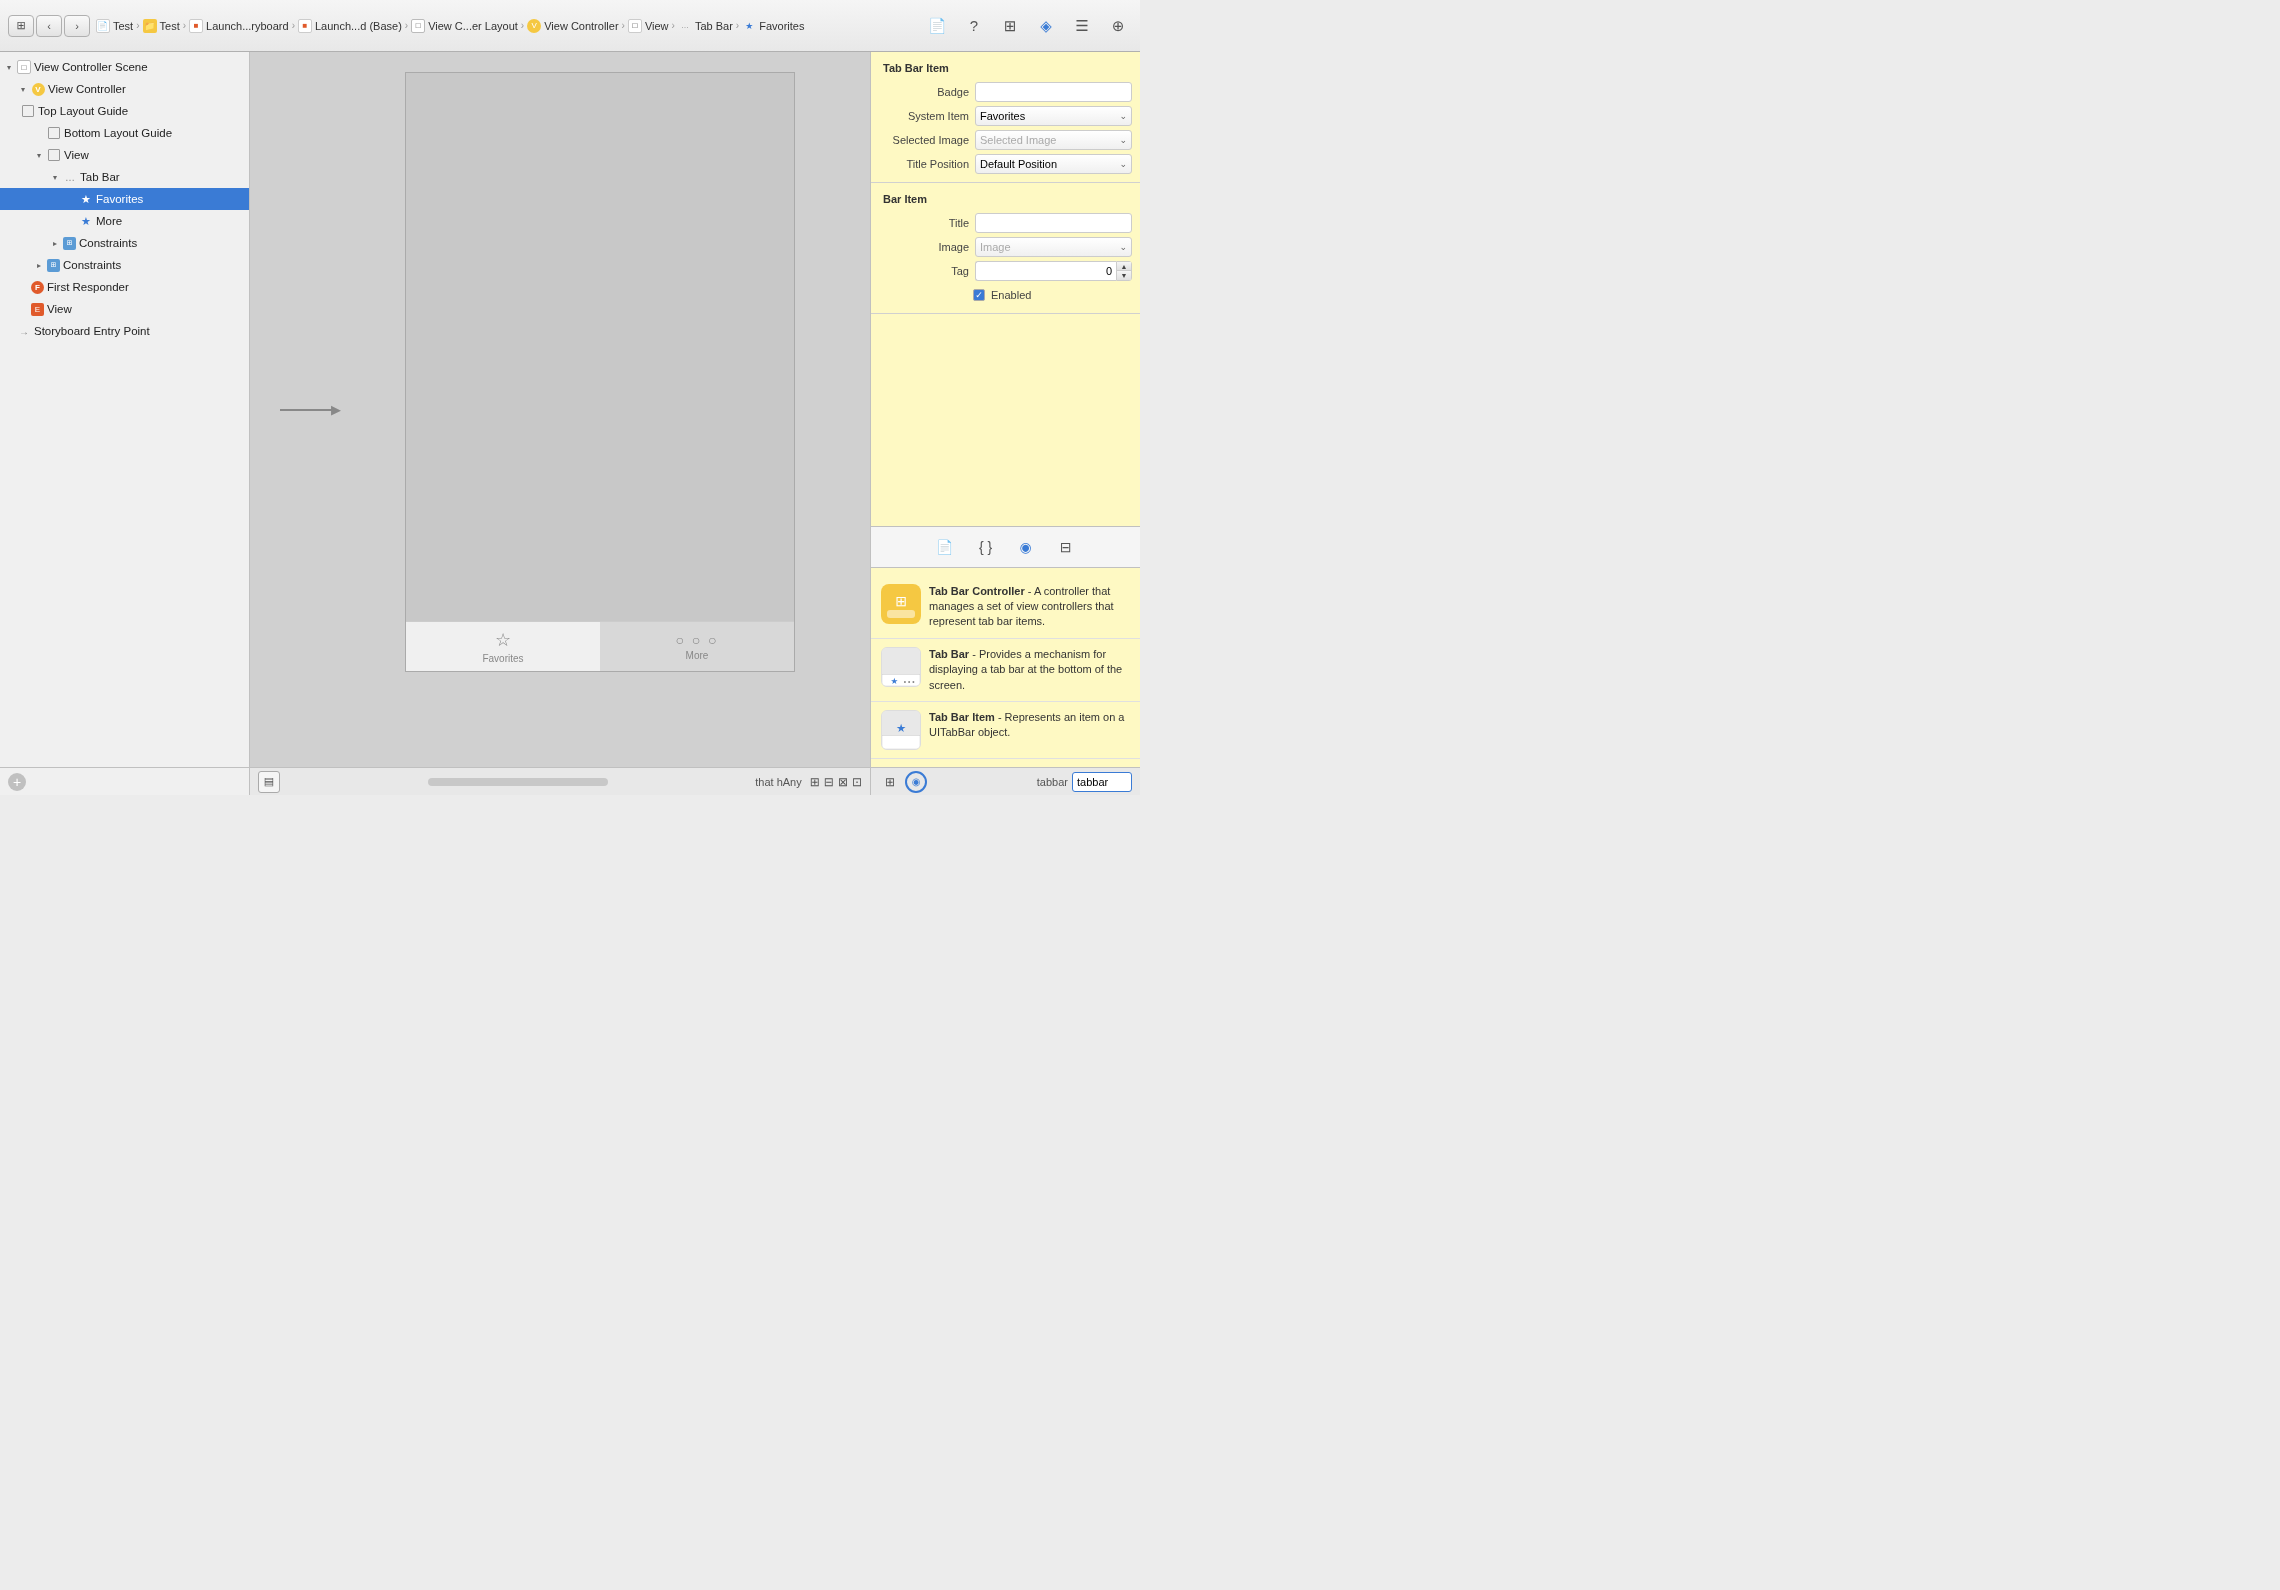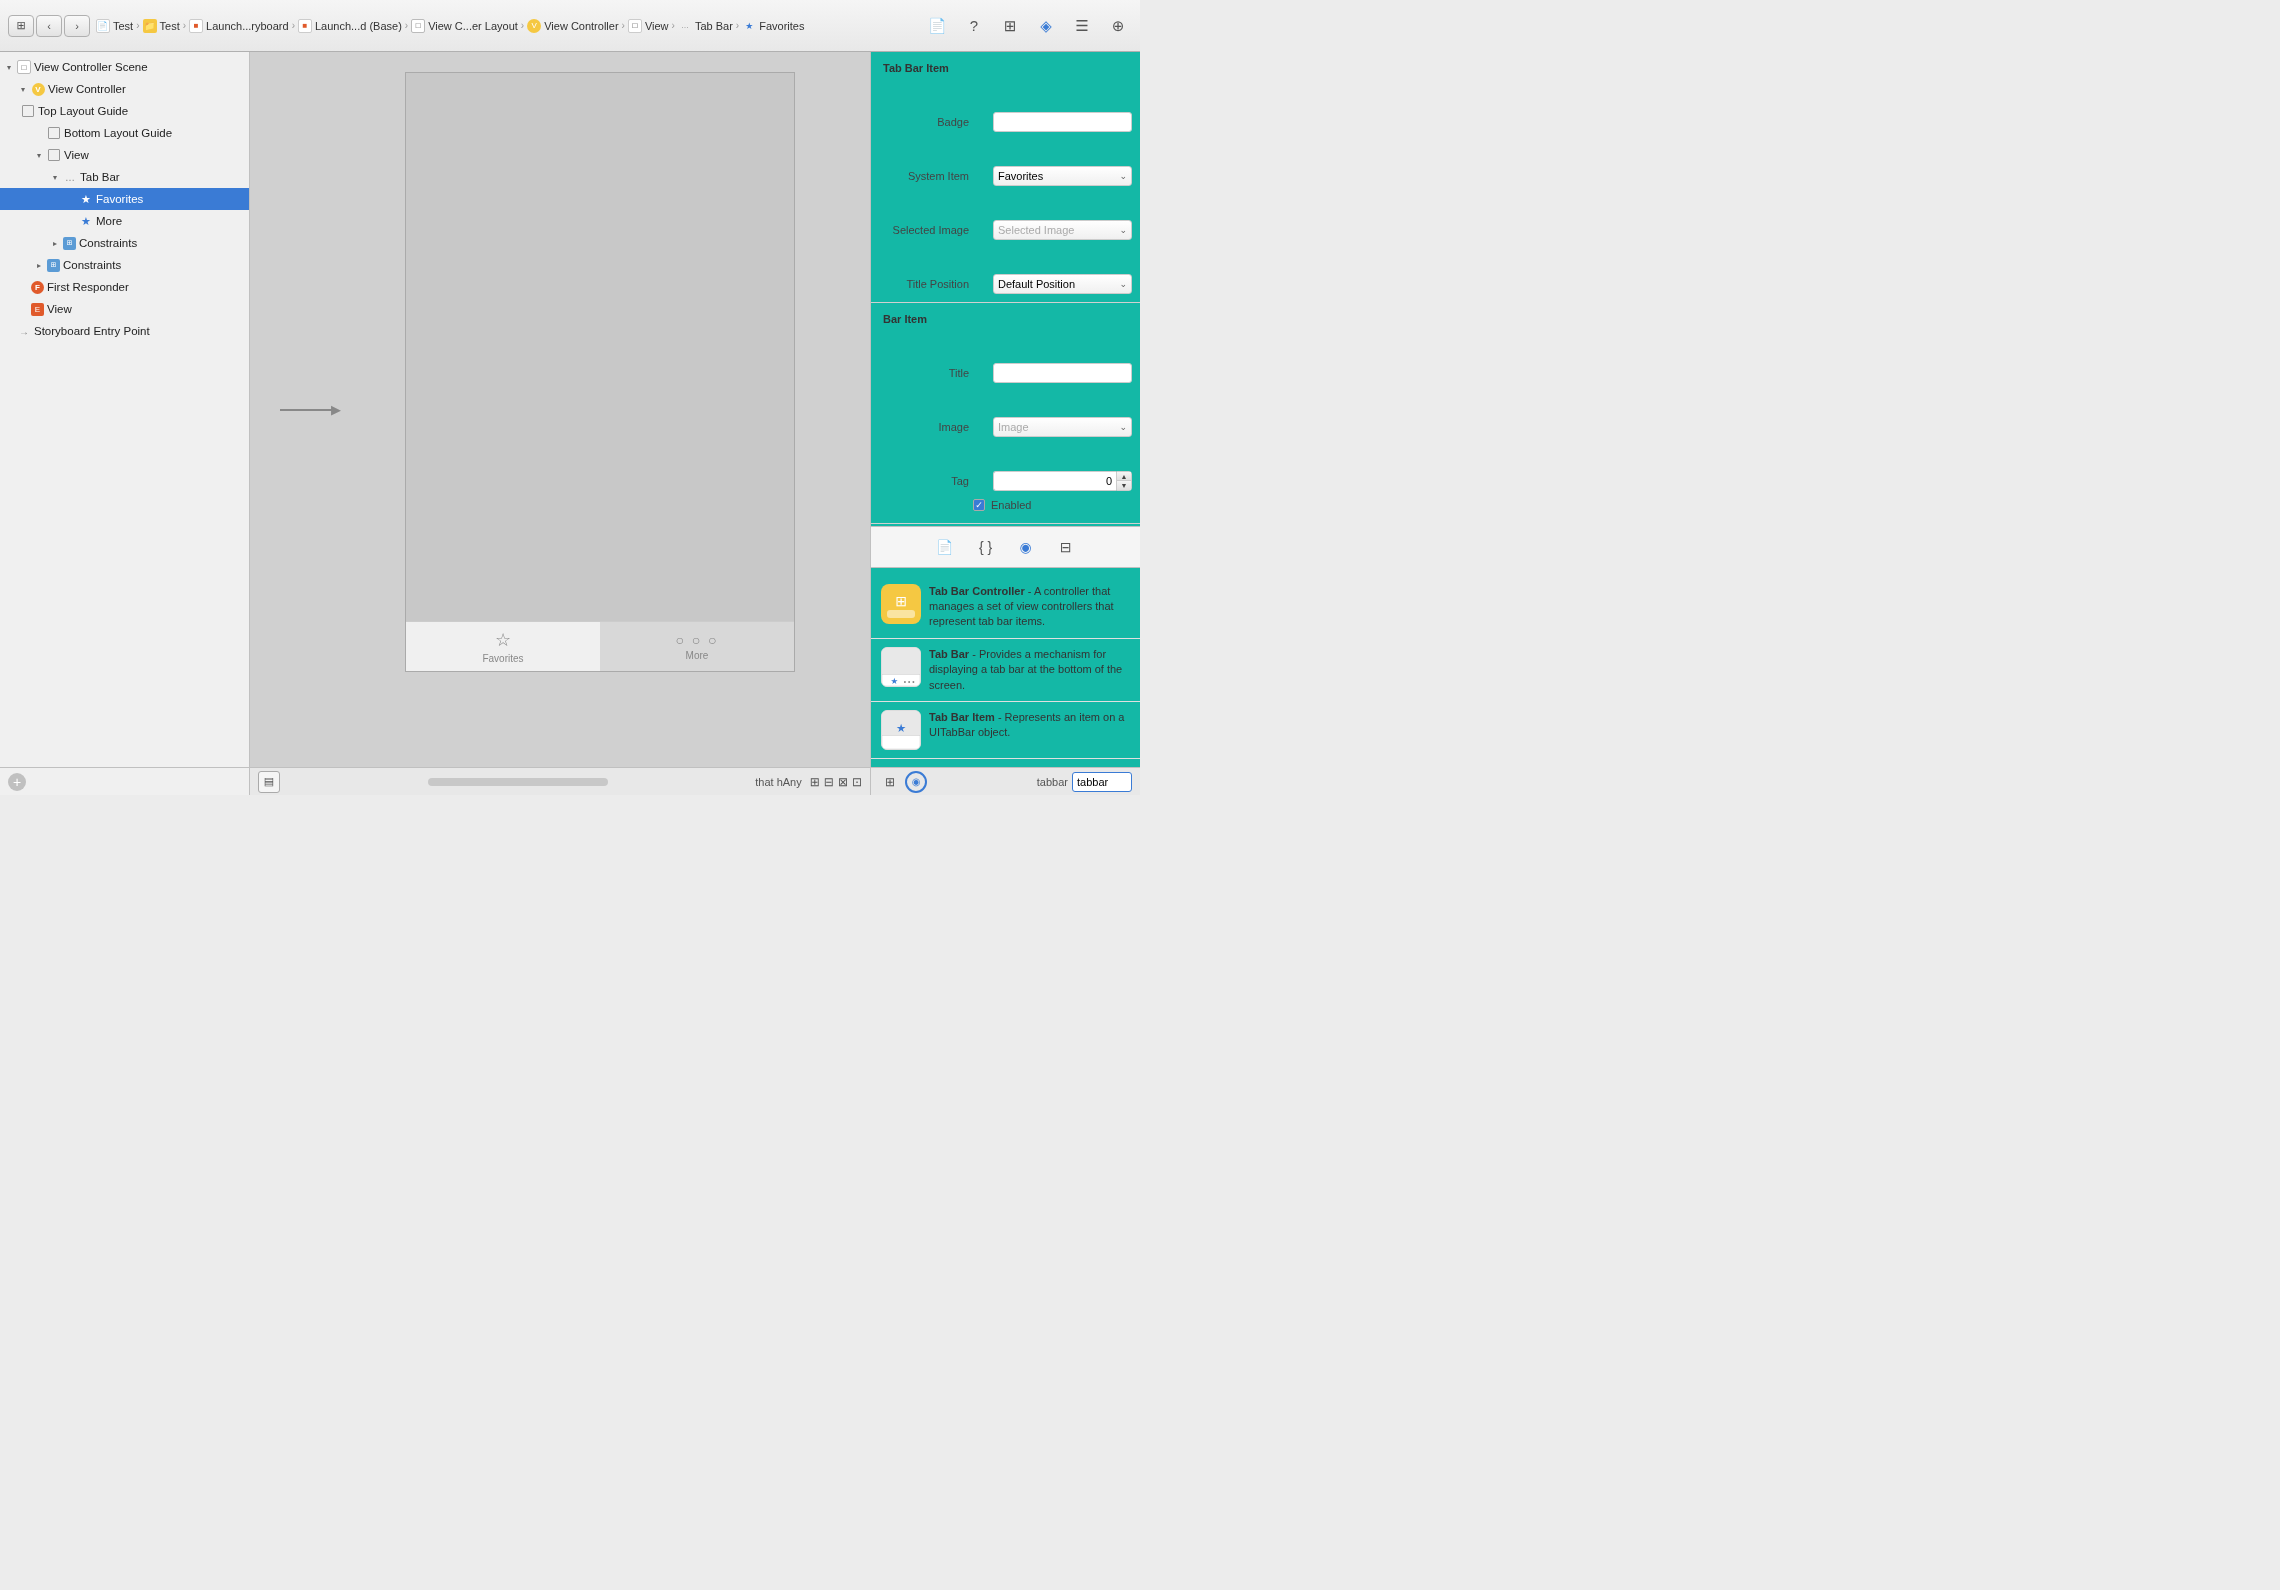--- a/index.html
+++ b/index.html
@@ -240,21 +240,21 @@
     .tabbar-item .tab-dots {
       font-size: 14px;
       letter-spacing: 2px;
       color: #888;
     }
 
     
     .inspector {
       width: 270px;
       min-width: 270px;
-      background: #14b8a6;
+      background: #fef9c3;
       border-left: 1px solid #c0c0c0;
       display: flex;
       flex-direction: column;
       overflow: hidden;
     }
     .inspector-top {
       flex: 1;
       overflow-y: auto;
       border-bottom: 1px solid #c0c0c0;
     }
@@ -266,22 +266,21 @@
       font-size: 11px;
       font-weight: 600;
       color: #333;
       padding: 0 12px 6px 12px;
     }
     .inspector-row {
       display: flex;
       align-items: center;
       height: 24px;
       padding: 0 8px;
-      gap: 24px;
-      margin-top: 30px;
+      gap: 6px;
     }
     .inspector-label {
       font-size: 11px;
       color: #444;
       text-align: right;
       width: 90px;
       flex-shrink: 0;
     }
     .inspector-control {
       flex: 1;

